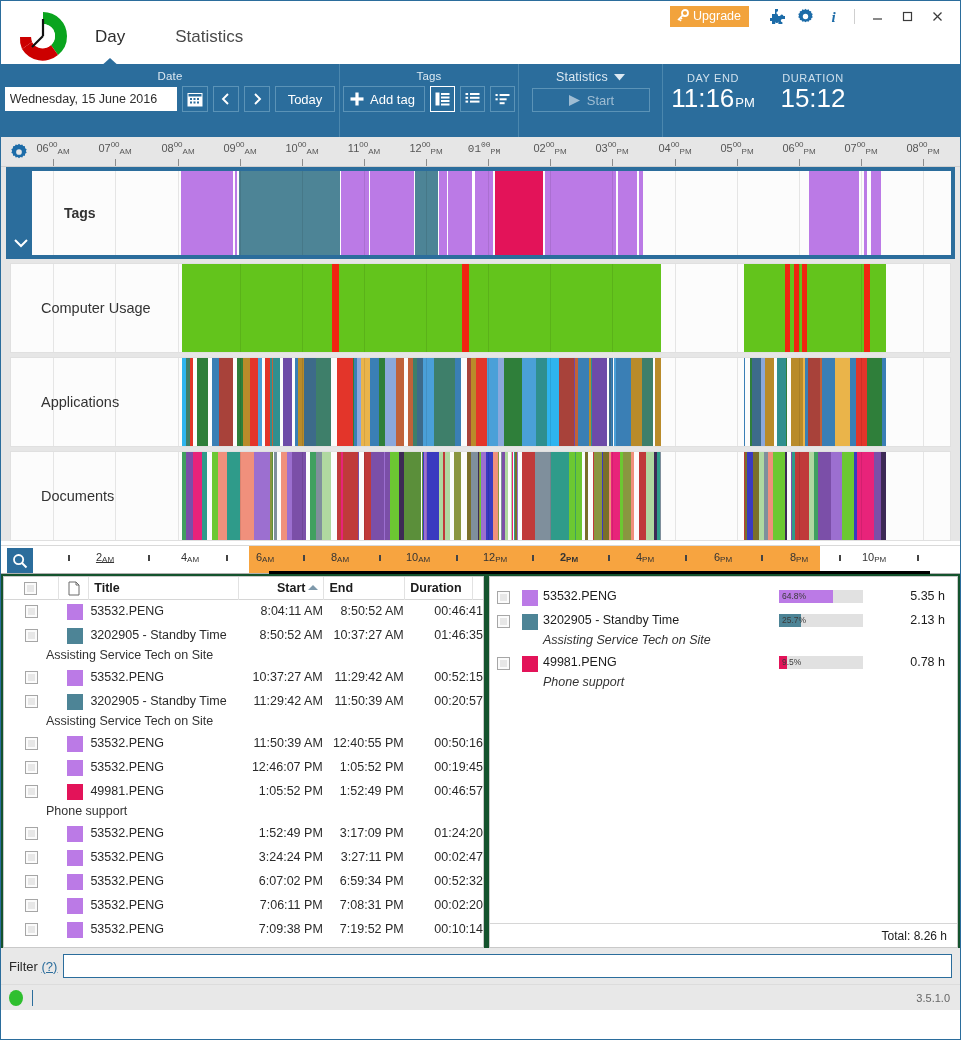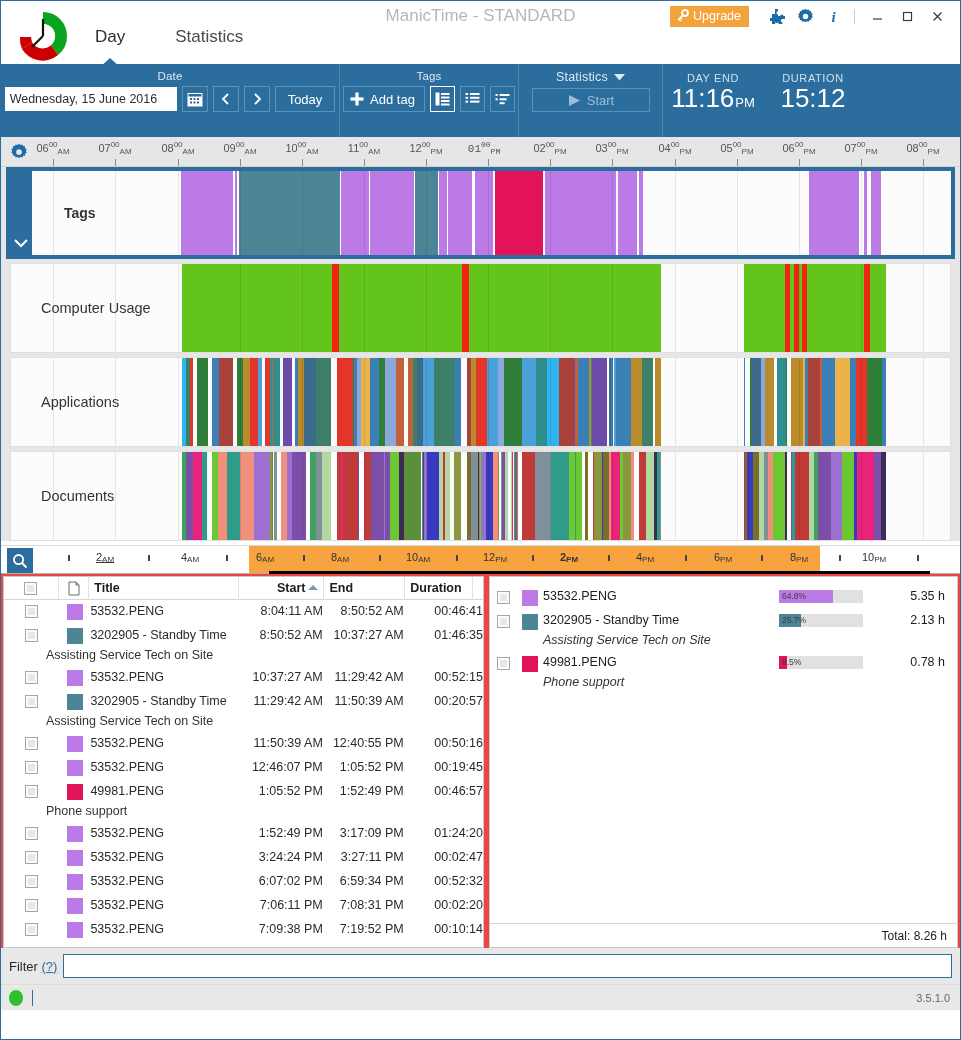--- a/index.html
+++ b/index.html
@@ -263,21 +263,21 @@
   .ovtick sub { font-size: 8px; vertical-align: -1px; }
   .ovmark {
     position: absolute; top: 9px;
     width: 2px; height: 6px; background: #444444; z-index: 2;
   }
 
   
   .lower {
     position: relative;
     height: 374px;
-    background: #ef4444;
+    background: #14532d;
     display: flex;
     padding: 2px 2px 0 2px;
   }
   .pane {
     background: #ffffff;
     border: 1px solid #c9c9c9;
     position: relative;
     overflow: hidden;
   }
   .left-pane { width: 481px; margin-right: 5px; }
@@ -408,21 +408,20 @@
         <path d="M57 29 A24 24 0 0 1 48 48 L41 38 A12 12 0 0 0 45 29 Z" fill="#0aa41e"></path>
         <path d="M48 48 A24 24 0 0 1 12 42 L22 35 A12 12 0 0 0 41 38 Z" fill="#cc0000"></path>
         <path d="M12 42 A24 24 0 0 1 10 30 L22 30 A12 12 0 0 0 22 35 Z" fill="#cc0000"></path>
         <path d="M10 30 A24 24 0 0 1 33 5 L33 17 A12 12 0 0 0 22 30 Z" fill="#ffffff"></path>
         <circle cx="33" cy="29" r="12" fill="#ffffff"></circle>
         <line x1="33" y1="29" x2="33" y2="12" stroke="#111111" stroke-width="2.2"></line>
         <line x1="33" y1="29" x2="22" y2="40" stroke="#111111" stroke-width="2.2"></line>
       </svg>
     </div>
 
-    <div class="apptitle">ManicTime - STANDARD</div>
 
     <div class="tabs-row">
       <div class="app-tab active">Day</div>
       <div class="app-tab">Statistics</div>
     </div>
 
     <div class="title-right">
       <div class="upgrade-btn">
         <span>
           <svg width="13" height="13" viewBox="0 0 13 13">

